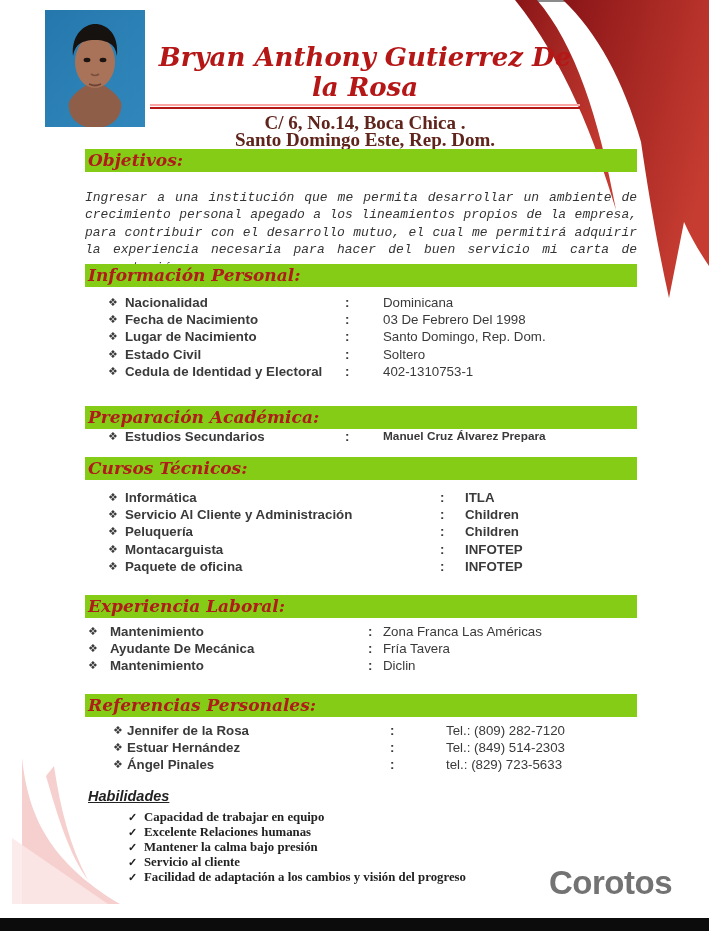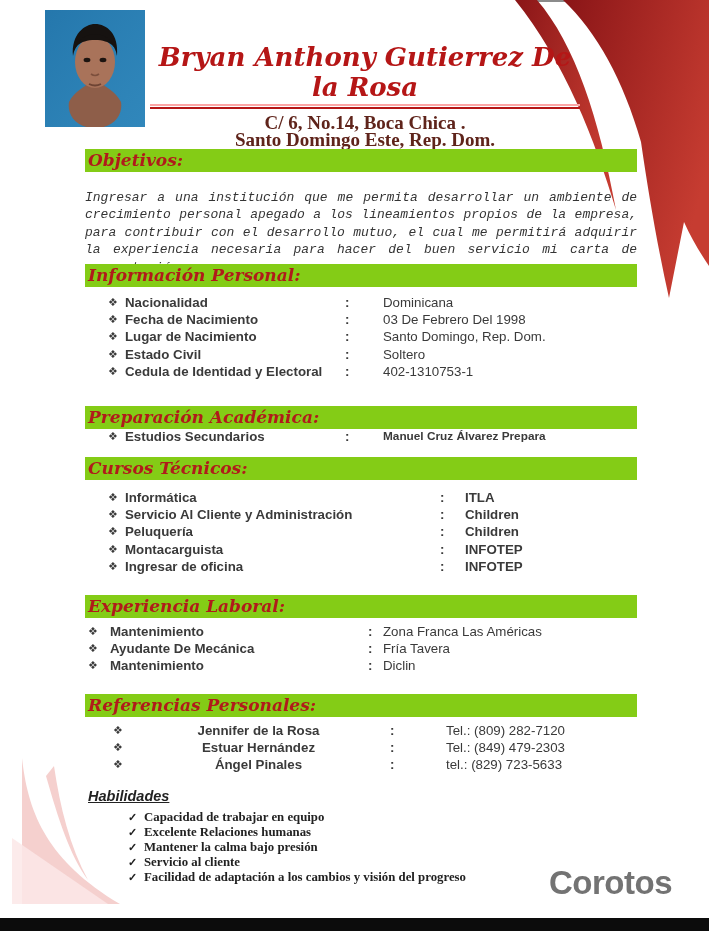--- a/index.html
+++ b/index.html
@@ -40,21 +40,21 @@
   .row .bullet{font-size:11px;}
   .row .lbl{font-weight:bold;}
   .row .col{font-weight:bold;}
   .info-row{grid-template-columns:17px 220px 38px 1fr;padding-left:23px;}
   .prep-row{grid-template-columns:17px 220px 38px 1fr;padding-left:23px;}
   .prep-row .val{font-weight:bold;font-size:11.8px;}
   .curso-row{grid-template-columns:17px 315px 25px 1fr;padding-left:23px;}
   .curso-row .val{font-weight:bold;}
   .exp-row{grid-template-columns:22px 258px 15px 1fr;padding-left:3px;}
   .ref-row{grid-template-columns:14px 263px 28px 1fr;padding-left:28px;}
-  .ref-row .name-b{font-weight:bold;text-align:center;}
+  .ref-row .name-b{font-weight:bold;}
   .ref-row .val{padding-left:28px;}
 
   
   .hab-title{position:absolute;left:88px;top:788px;font-family:Liberation Sans, sans-serif;
         font-weight:bold;font-style:italic;font-size:14.5px;text-decoration:underline;color:#222;}
   .hab-list{position:absolute;left:128px;top:810px;font-family:"Liberation Serif",serif;
         font-weight:bold;font-size:12.8px;line-height:15px;color:#222;}
   .hab-item{display:grid;grid-template-columns:16px 1fr;}
   .hab-item .chk{font-size:11px;}
 
@@ -188,21 +188,21 @@
       <span class="val">Children</span>
     </div>
     <div class="row curso-row">
       <span class="bullet">❖</span>
       <span class="lbl">Montacarguista</span>
       <span class="col">:</span>
       <span class="val">INFOTEP</span>
     </div>
     <div class="row curso-row">
       <span class="bullet">❖</span>
-      <span class="lbl">Ingresar de oficina</span>
+      <span class="lbl">Paquete de oficina</span>
       <span class="col">:</span>
       <span class="val">INFOTEP</span>
     </div>
   </div>
 
   <div class="bar" style="top:595px;">
     <span class="script">Experiencia Laboral:</span>
   </div>
   <div class="rows" style="top:623px;">
     <div class="row exp-row">
@@ -232,21 +232,21 @@
     <div class="row ref-row">
       <span class="bullet">❖</span>
       <span class="name-b">Jennifer de la Rosa</span>
       <span class="col">:</span>
       <span class="val">Tel.: (809) 282-7120</span>
     </div>
     <div class="row ref-row">
       <span class="bullet">❖</span>
       <span class="name-b">Estuar Hernández</span>
       <span class="col">:</span>
-      <span class="val">Tel.: (849) 479-2303</span>
+      <span class="val">Tel.: (849) 514-2303</span>
     </div>
     <div class="row ref-row">
       <span class="bullet">❖</span>
       <span class="name-b">Ángel Pinales</span>
       <span class="col">:</span>
       <span class="val">tel.: (829) 723-5633</span>
     </div>
   </div>
 
   <div class="hab-title">Habilidades</div>

